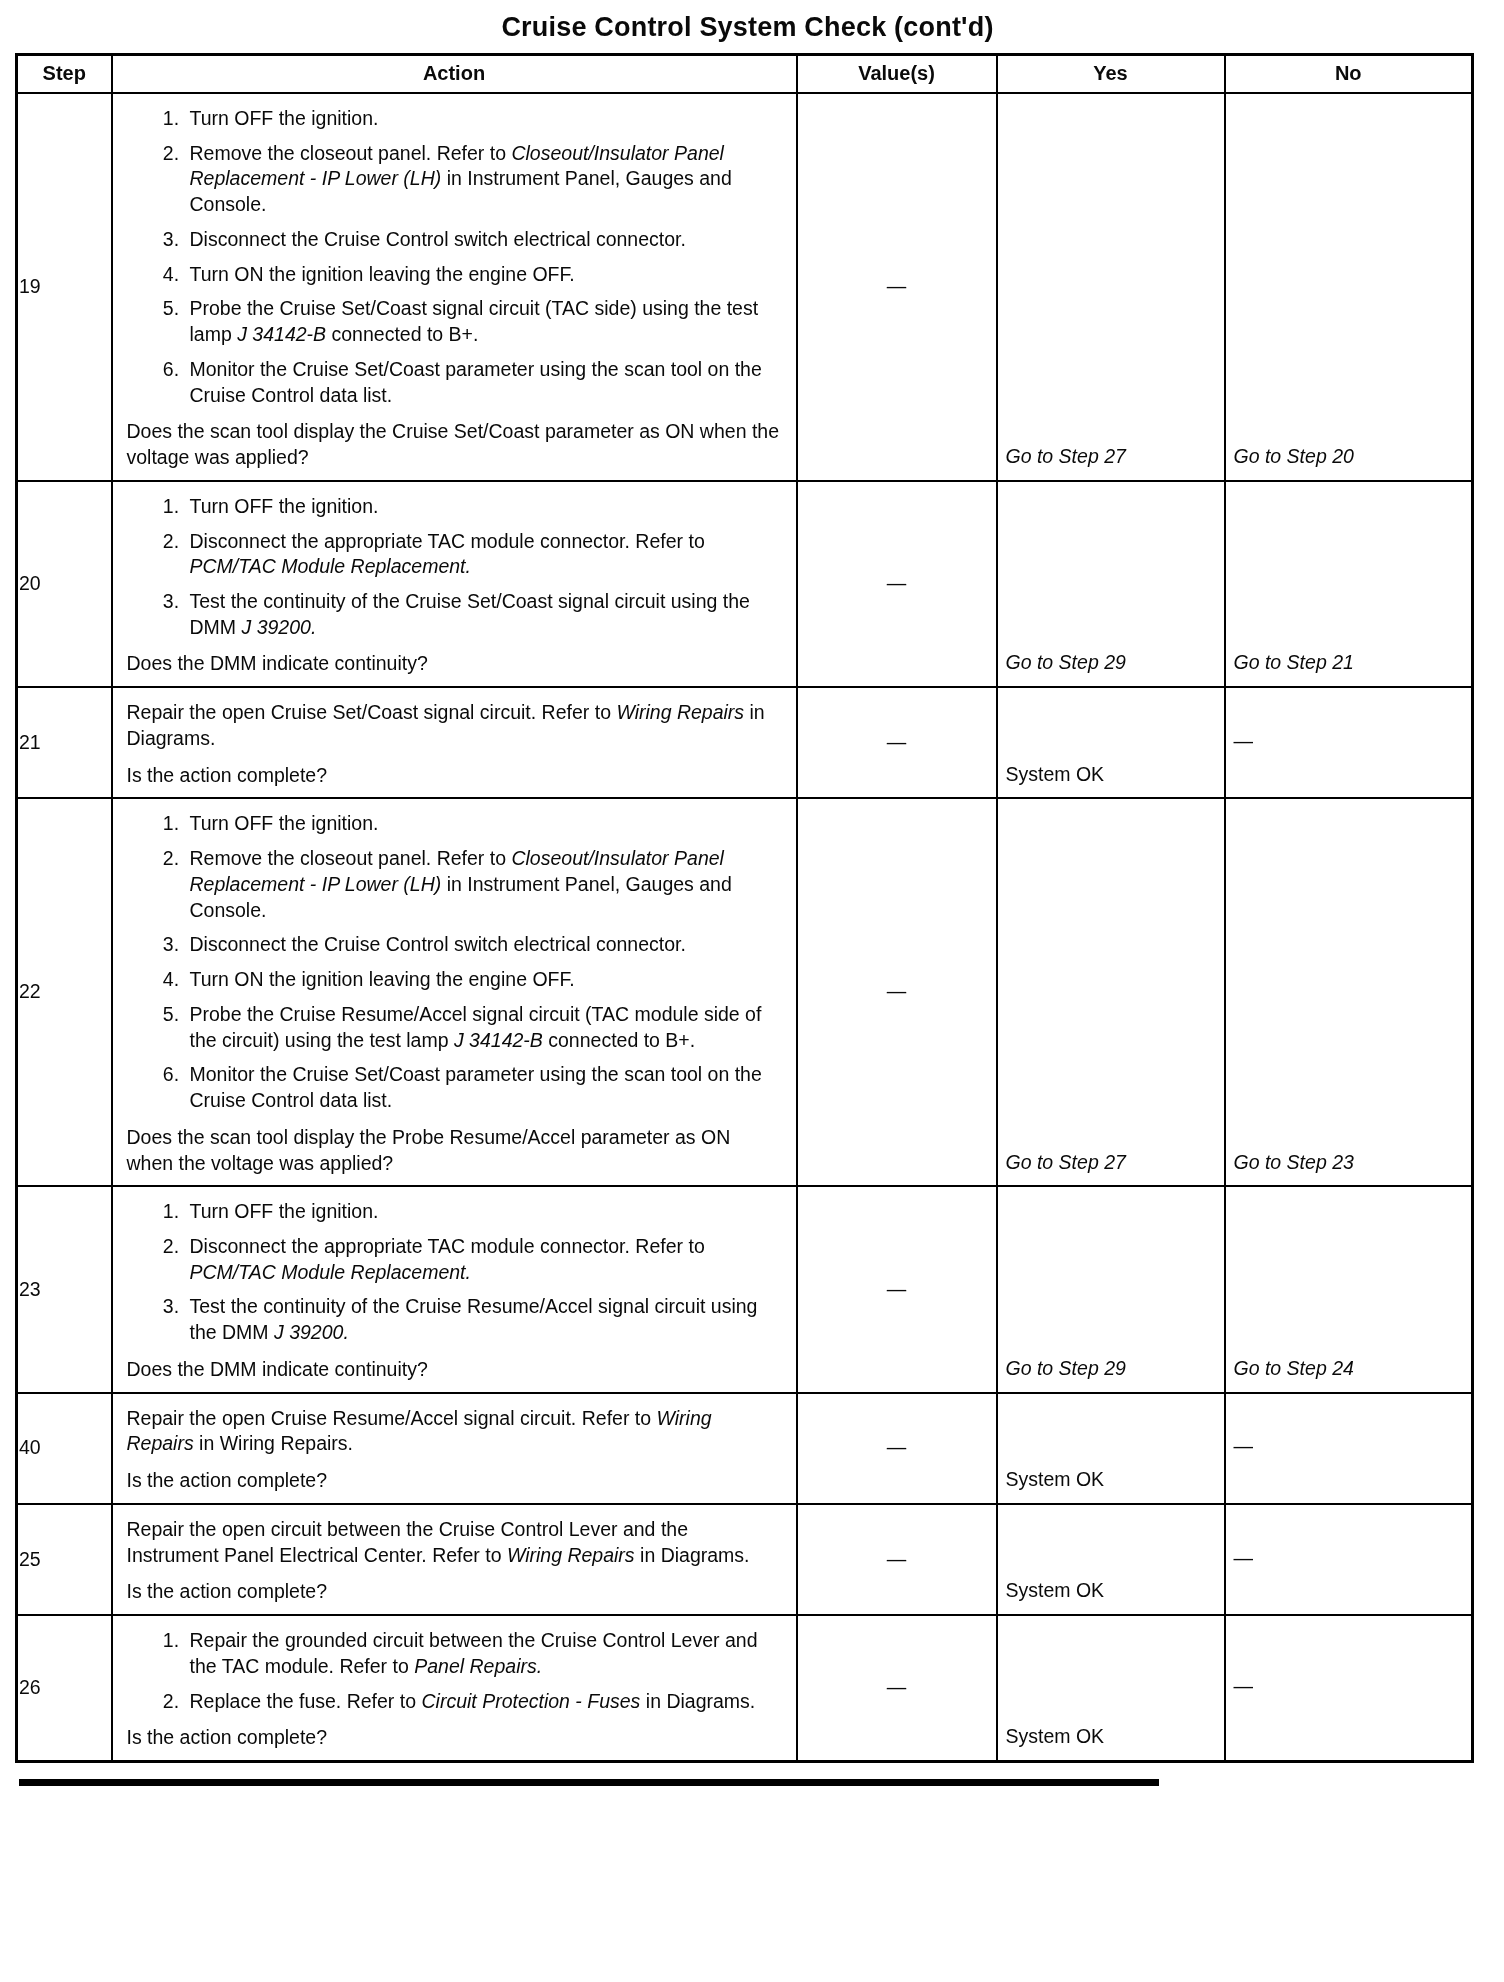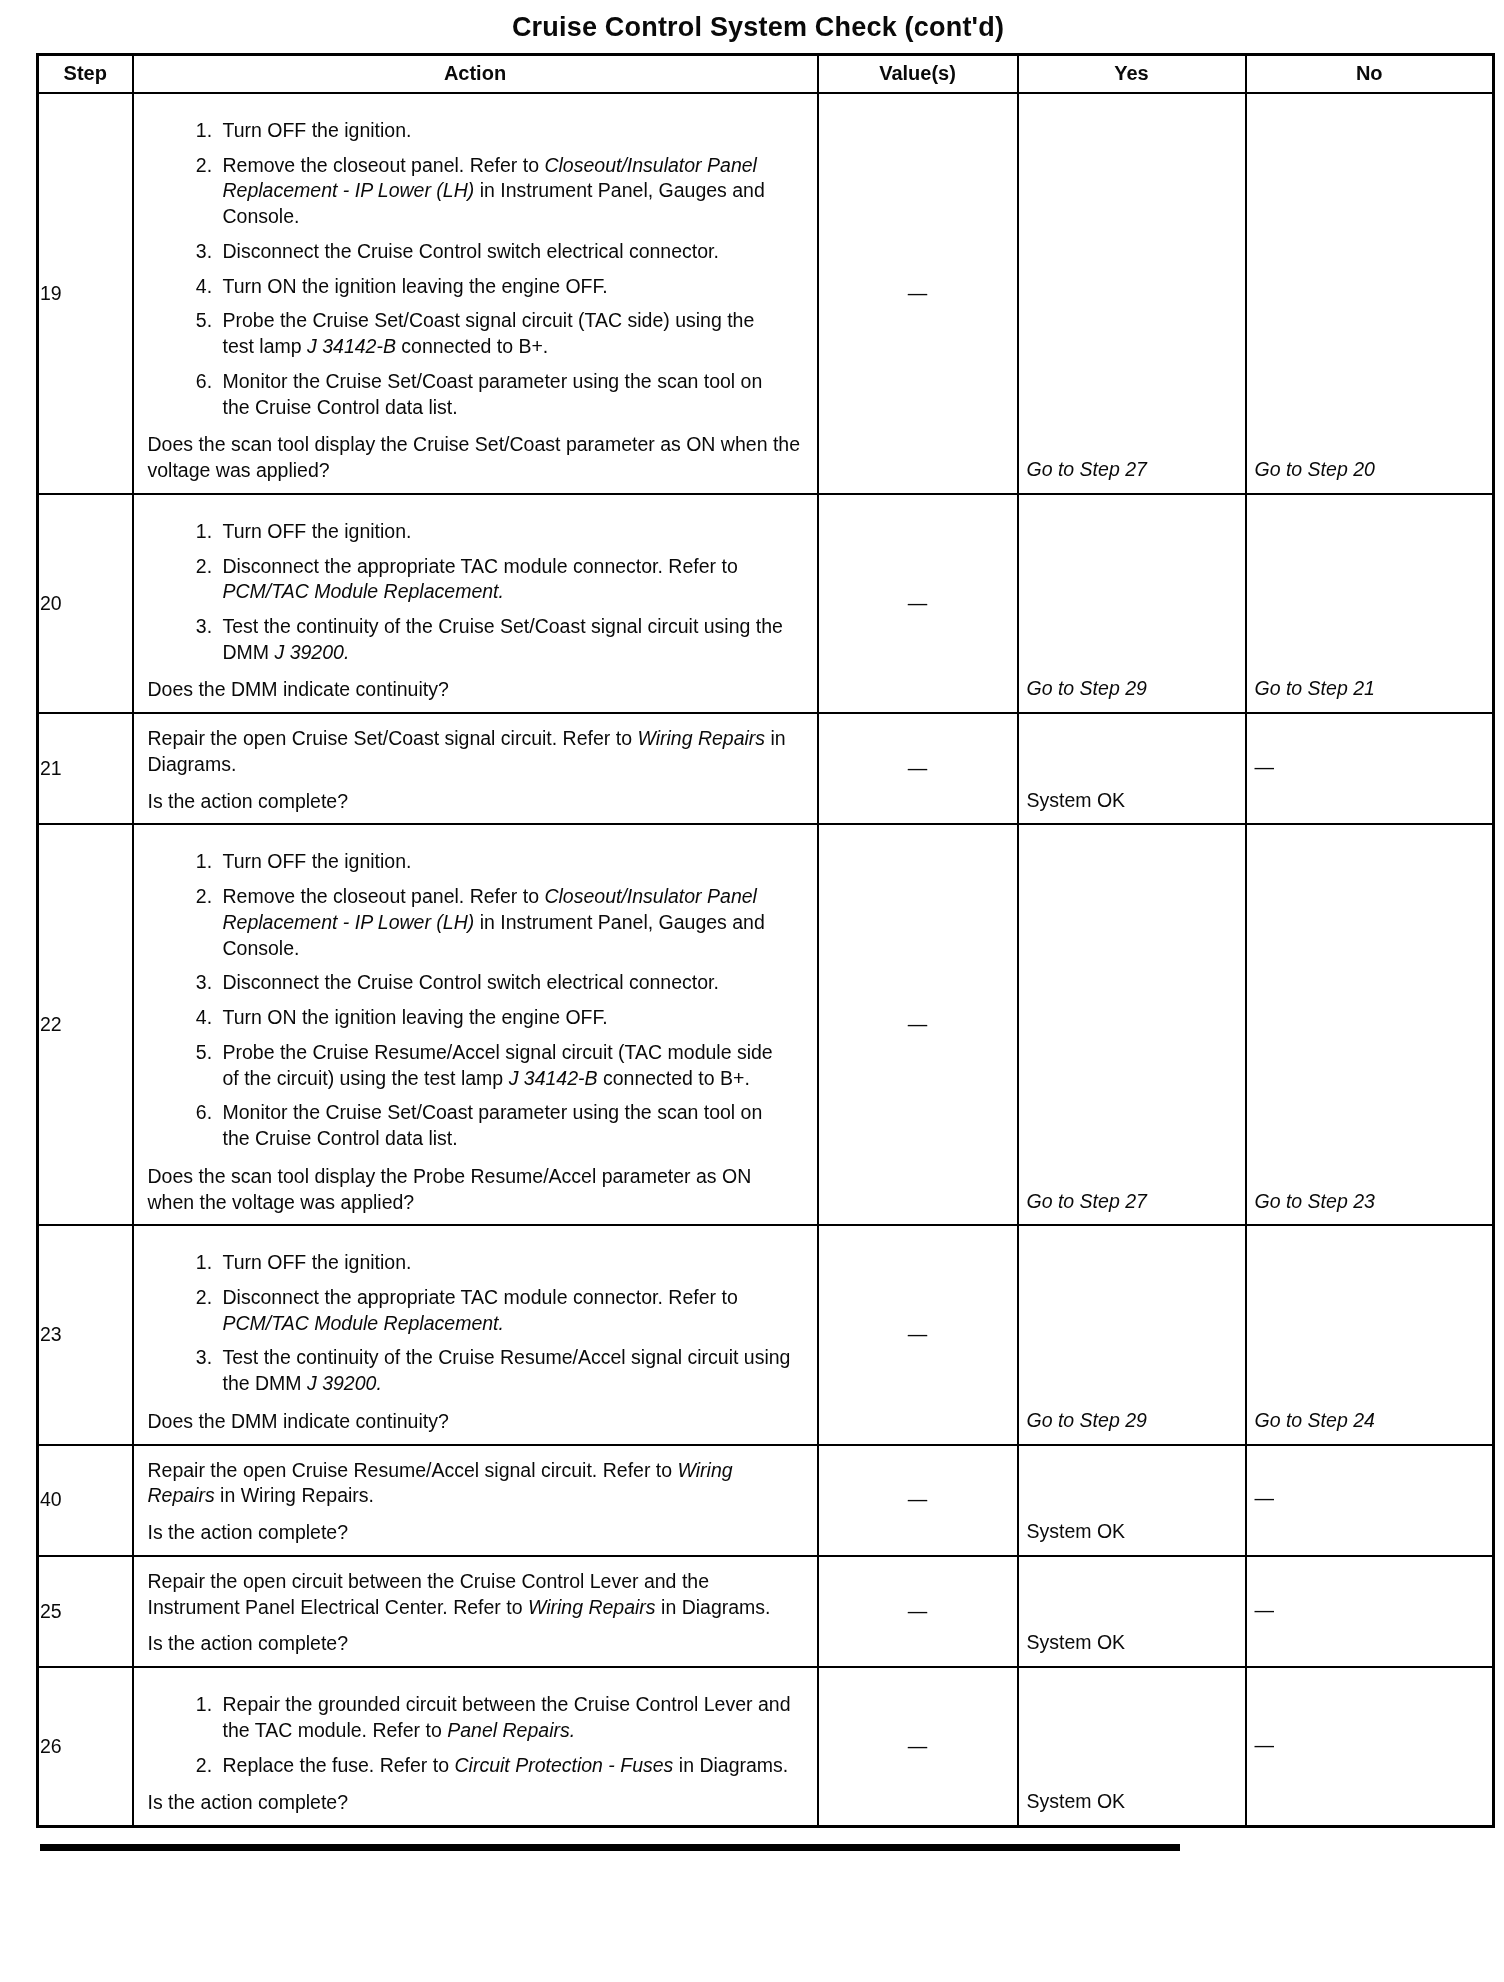--- a/index.html
+++ b/index.html
@@ -2,21 +2,21 @@
 <html><head>
 <meta charset="utf-8">
 <style>
   html, body { margin: 0; padding: 0; background: #ffffff; }
   body {
     width: 1504px;
     font-family: "Liberation Sans", sans-serif;
     color: #0a0a0a;
     -webkit-font-smoothing: antialiased;
   }
-  .page { padding: 6px 24px 0 36px; }
+  .page { padding: 6px 24px 0 15px; }
 
   .doc-title {
     font-size: 27px;
     font-weight: bold;
     text-align: center;
     margin: 6px 0 10px 0;
     letter-spacing: 0.2px;
   }
 
   table.diag {
@@ -44,21 +44,21 @@
   td.step-cell {
     text-align: left;
     vertical-align: middle;
     font-size: 20px;
   }
   td.action-cell {
     vertical-align: top;
     padding: 12px 14px 9px 14px;
   }
   ol.action-list {
-    margin: 12px;
+    margin: 0;
     padding-left: 58px;
   }
   ol.action-list li {
     margin: 0 0 9px 0;
     padding-left: 5px;
   }
   .action-plain { margin: 0 0 4px 0; }
   .question { margin-top: 11px; }
 
   td.value-cell {

